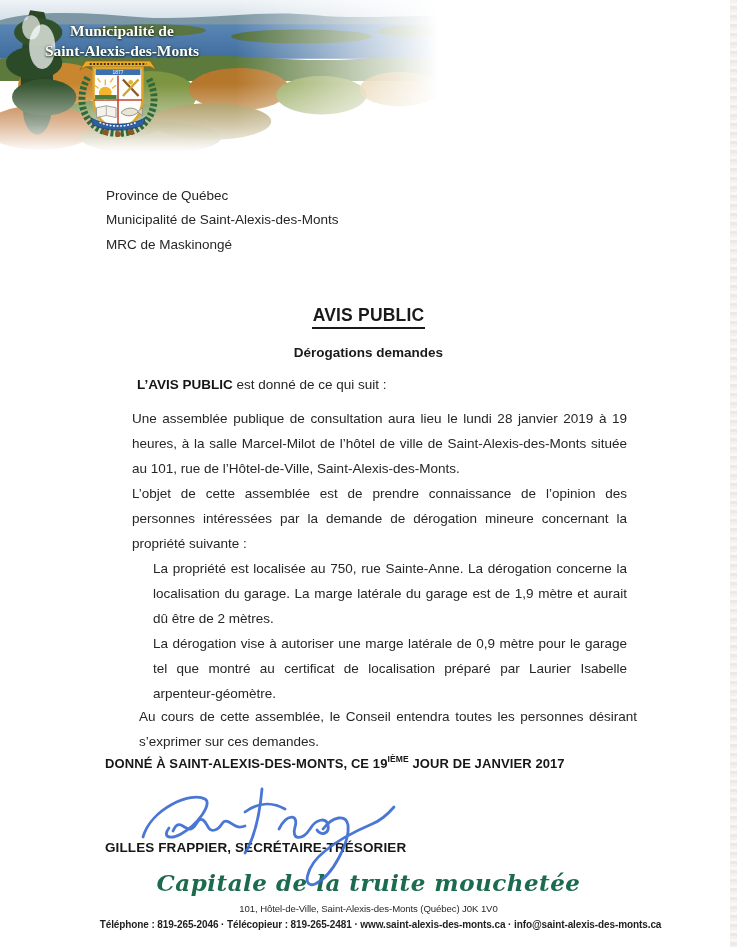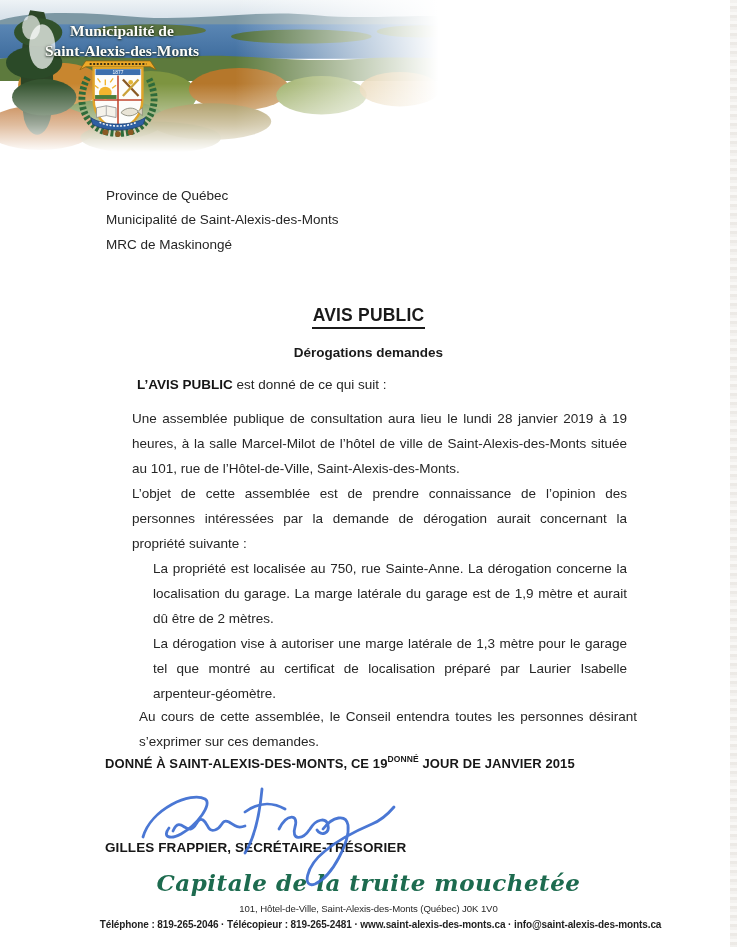--- a/index.html
+++ b/index.html
@@ -140,26 +140,26 @@
   </div>
 
   <div class="doc-title">
     <span>AVIS PUBLIC</span>
   </div>
   <div class="doc-subtitle">Dérogations demandes</div>
 
   <div class="intro"><b>L’AVIS PUBLIC</b><span> est donné de ce qui suit :</span></div>
 
   <div class="para p1">Une assemblée publique de consultation aura lieu le lundi 28 janvier 2019 à 19 heures, à la salle Marcel-Milot de l’hôtel de ville de Saint-Alexis-des-Monts située au 101, rue de l’Hôtel-de-Ville, Saint-Alexis-des-Monts.</div>
-  <div class="para p2">L’objet de cette assemblée est de prendre connaissance de l’opinion des personnes intéressées par la demande de dérogation aurait concernant la propriété suivante :</div>
+  <div class="para p2">L’objet de cette assemblée est de prendre connaissance de l’opinion des personnes intéressées par la demande de dérogation mineure concernant la propriété suivante :</div>
   <div class="para p3">La propriété est localisée au 750, rue Sainte-Anne. La dérogation concerne la localisation du garage. La marge latérale du garage est de 1,9 mètre et aurait dû être de 2 mètres.</div>
-  <div class="para p4">La dérogation vise à autoriser une marge latérale de 1,3 mètre pour le garage tel que montré au certificat de localisation préparé par Laurier Isabelle arpenteur-géomètre.</div>
+  <div class="para p4">La dérogation vise à autoriser une marge latérale de 0,9 mètre pour le garage tel que montré au certificat de localisation préparé par Laurier Isabelle arpenteur-géomètre.</div>
   <div class="para p5">Au cours de cette assemblée, le Conseil entendra toutes les personnes désirant s’exprimer sur ces demandes.</div>
 
-  <div class="given"><span>DONNÉ À SAINT-ALEXIS-DES-MONTS, CE 19</span><sup>DONNÉ</sup><span> JOUR DE JANVIER 2015</span></div>
+  <div class="given"><span>DONNÉ À SAINT-ALEXIS-DES-MONTS, CE 19</span><sup>IÈME</sup><span> JOUR DE JANVIER 2017</span></div>
 
   <svg class="signature" viewBox="0 0 272 116" aria-hidden="true">
     <g fill="none" stroke="#3b6cd1" stroke-width="2.8" stroke-linecap="round" opacity="0.92">
       <path d="M10,58 C18,30 58,12 72,20 C80,25 64,46 48,55 C37,61 29,58 36,49"></path>
       <path d="M40,52 C46,38 52,52 58,50 C64,48 64,38 70,41 C76,45 74,53 82,51 C90,49 88,39 96,43 C101,46 104,50 112,47"></path>
       <path d="M129,10 C127,32 122,58 112,74"></path>
       <path d="M112,33 C128,21 143,25 152,30"></path>
       <path d="M146,50 C154,34 166,35 162,48 C158,61 169,62 177,50 C183,40 193,38 195,46 C197,54 188,58 184,51"></path>
       <path d="M190,50 C200,37 213,35 215,46 C217,62 200,97 182,105 C169,110 172,88 192,72 C206,60 225,51 239,45 C249,41 255,35 261,28"></path>
     </g>

